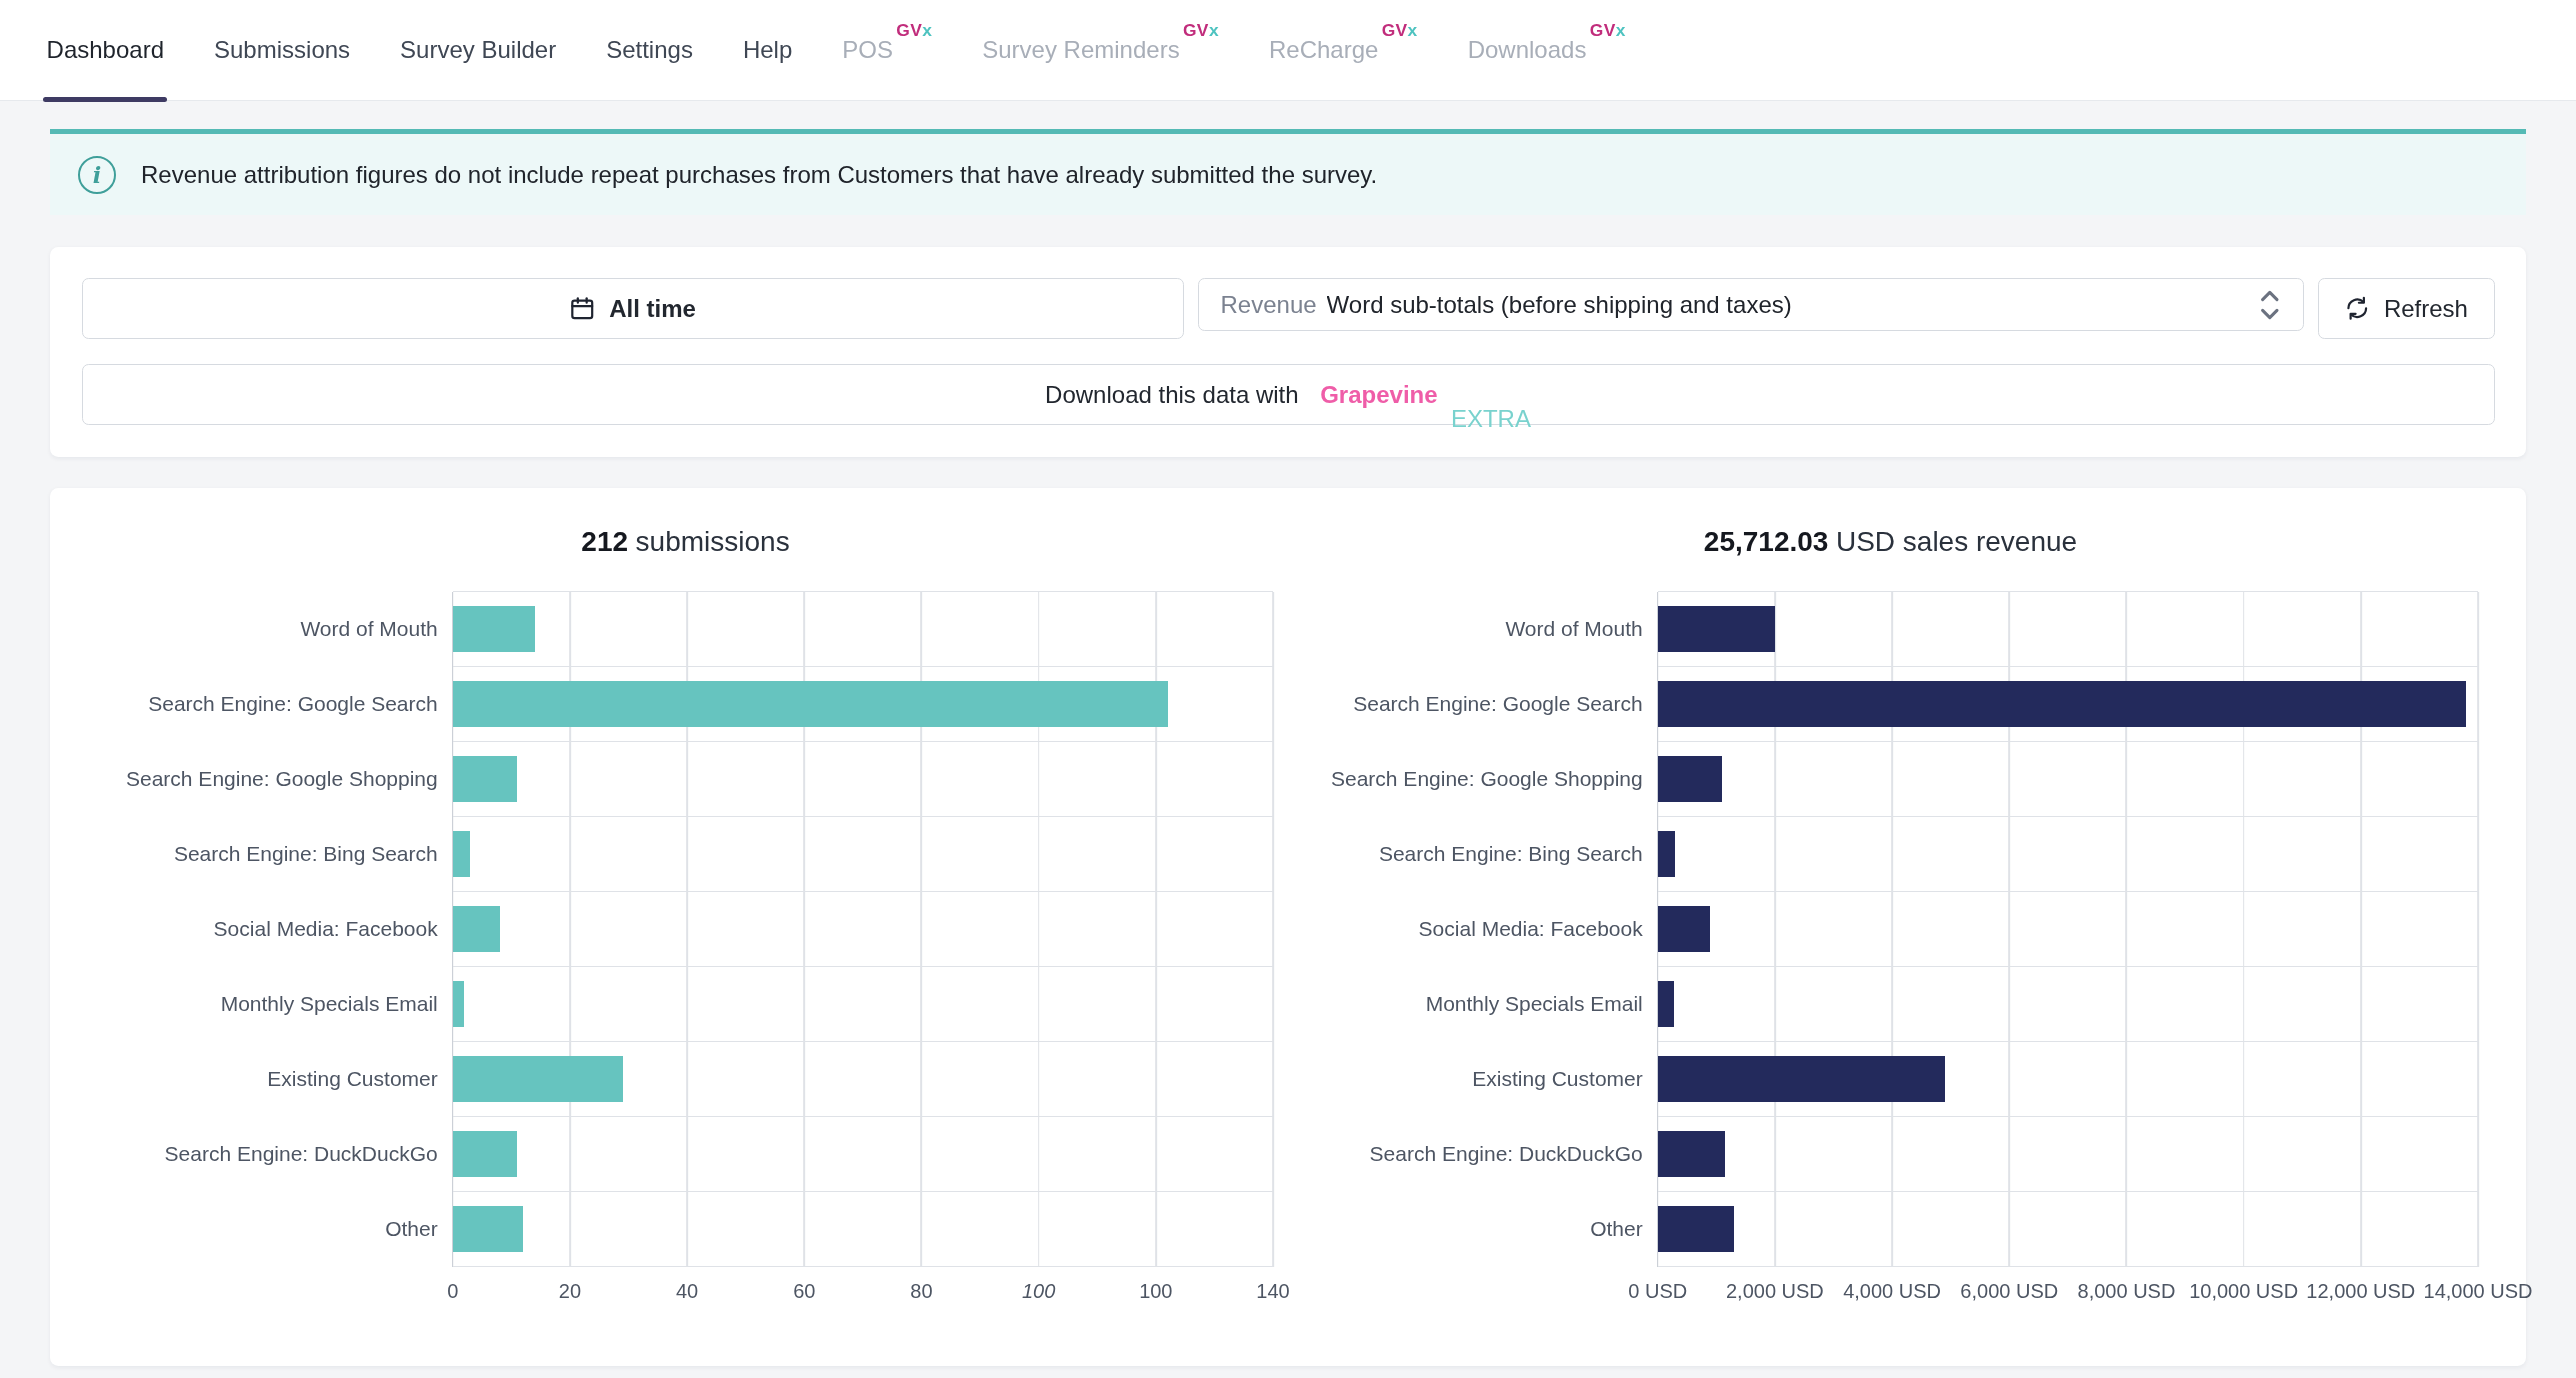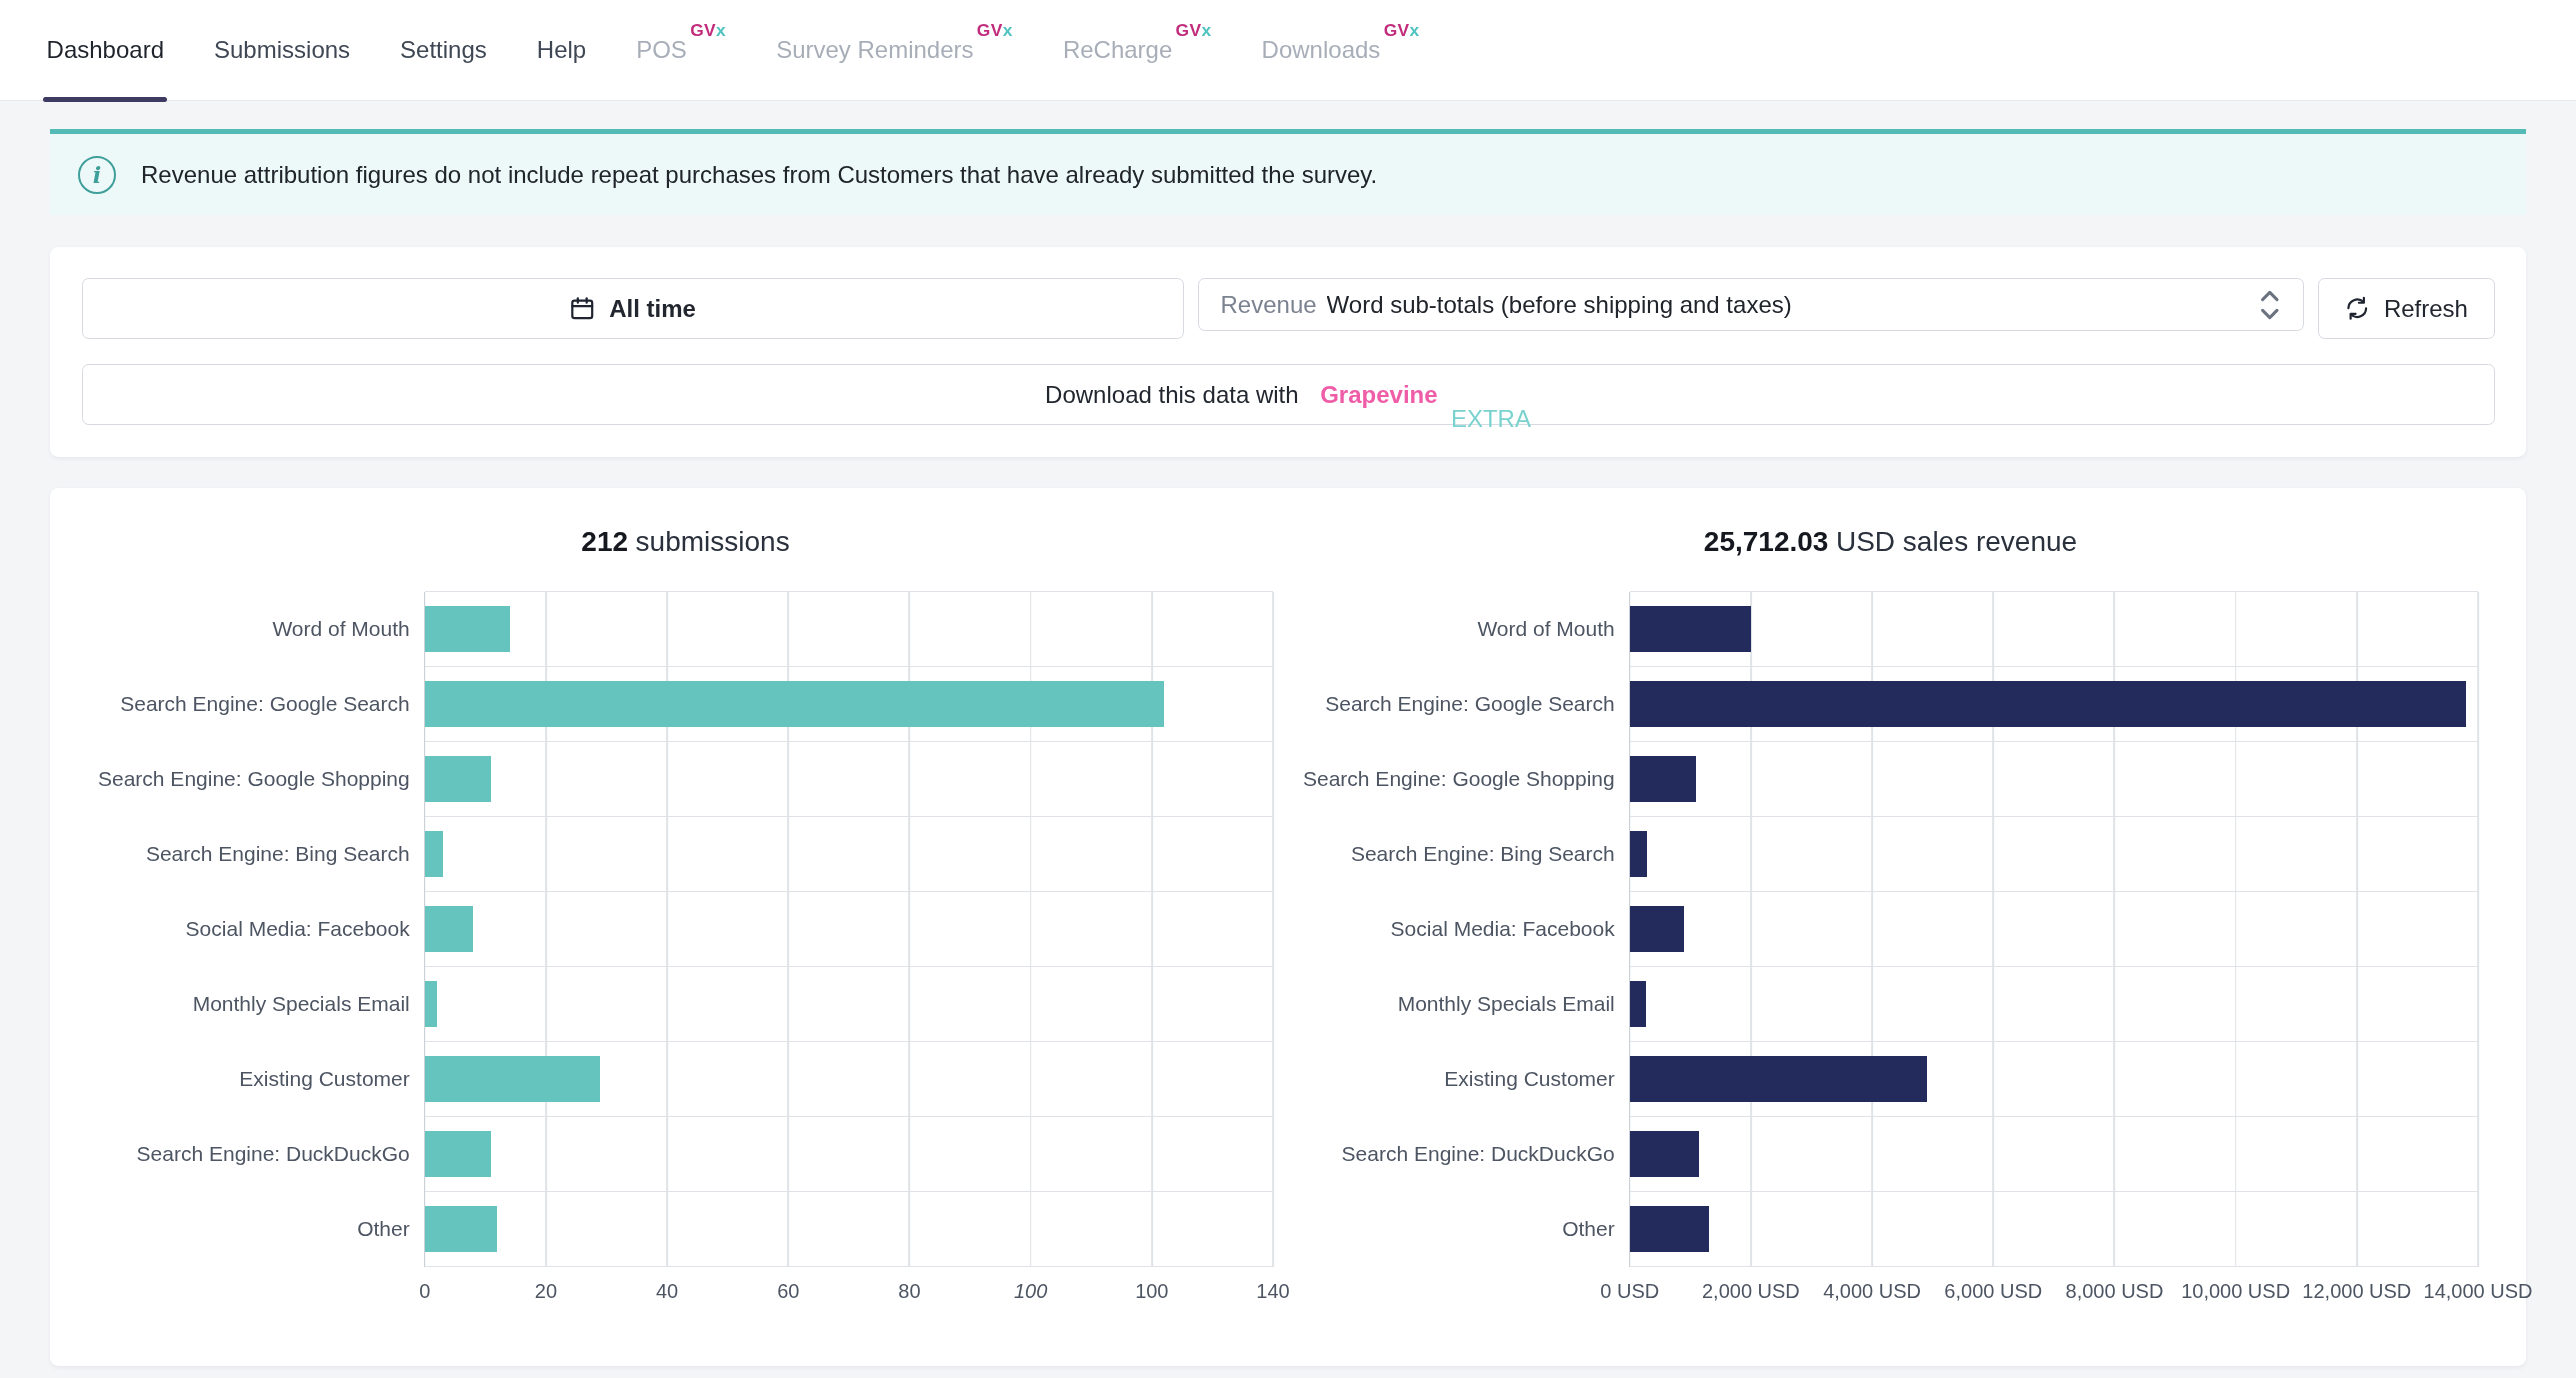--- a/index.html
+++ b/index.html
@@ -81,21 +81,21 @@
   .brand-teal { color:#79d2ce; font-weight:400;margin-top:48px; }
 
   
   .chart-card { margin:0 50px 33px; padding:38px 33px 45px; }
   .charts { display:flex; }
   .chart { flex:1 1 0; min-width:0; padding:0 15px; }
   .chart-title { text-align:center; font-size:28px; color:#2a313c; margin-bottom:33px; }
   .chart-title-value { font-weight:700; color:#15181f; }
   .chart-title-label { margin-left:7.5px; }
   .chart-body { display:flex; }
-  .chart-labels { flex:0 0 315px; }
+  .chart-labels { flex:0 0 315px;margin-left:28px; }
   .chart-label {
     height:75px; display:flex; align-items:center; justify-content:flex-end;
     padding-right:15px; font-size:21px; color:#4d5563; white-space:nowrap;
   }
   .chart-plot-wrap { flex:1 1 0; min-width:0; }
   .chart-plot { position:relative; border-top:1.7px solid #dfe2e7; }
   .chart-row {
     height:75px; border-bottom:1.7px solid #dfe2e7;
     display:flex; align-items:center;
     position:relative; z-index:1;
@@ -114,20 +114,23 @@
 </style>
 </head>
 <body>
 
 <nav class="topnav">
   <div class="nav-item active">
     <span>Dashboard</span>
   </div>
   <div class="nav-item">
     <span>Submissions</span>
+  </div>
+  <div class="nav-item">
+    <span>Survey Builder</span>
   </div>
   <div class="nav-item">
     <span>Settings</span>
   </div>
   <div class="nav-item">
     <span>Help</span>
   </div>
   <div class="nav-item disabled">
     <span>POS</span>
     <span class="gvx"><b class="gv">GV</b><i class="x">x</i></span>

